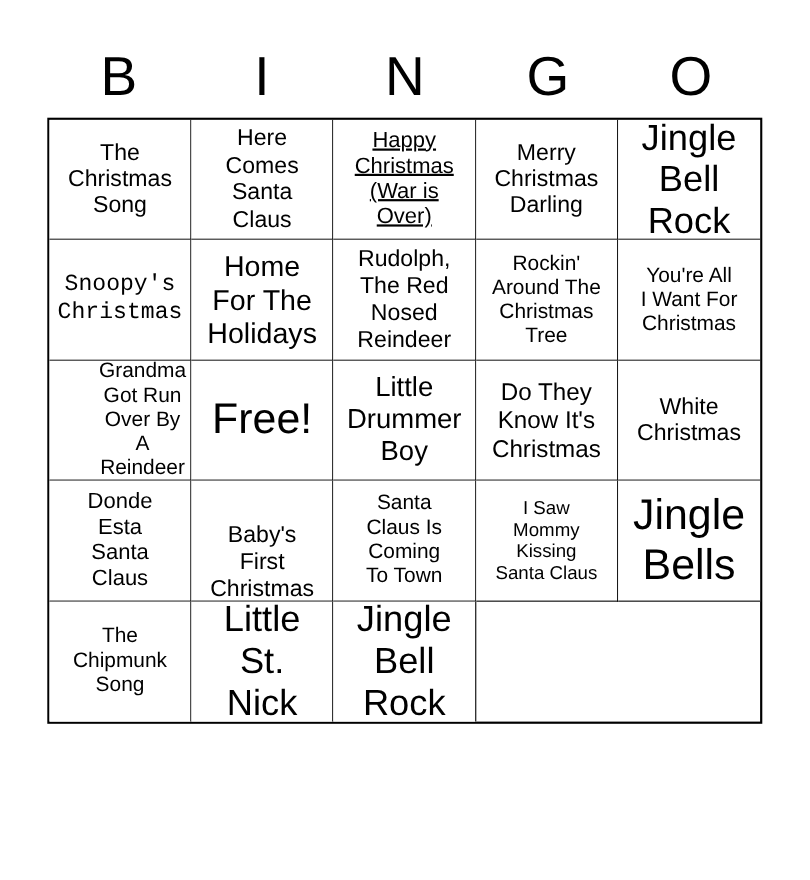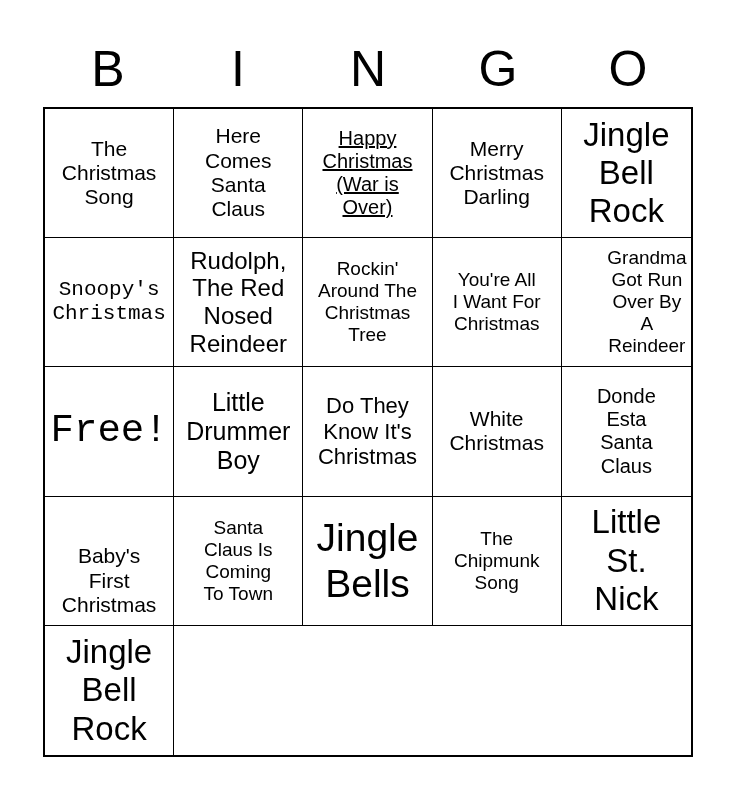--- a/index.html
+++ b/index.html
@@ -28,21 +28,21 @@
     text-align: center;
     font-size: 50px;
     line-height: 1;
     color: #000000;
   }
   .bingo-card {
     position: absolute;
     left: 43px;
     top: 107px;
     width: 650px;
-    height: 650px;
+    height: 551px;
     box-sizing: border-box;
     border: 2px solid #000000;
     display: grid;
     grid-template-columns: repeat(5, 1fr);
     grid-template-rows: repeat(5, 1fr);
     background: #ffffff;
   }
   .bingo-cell {
     box-sizing: border-box;
     border-right: 1.5px solid #000000;
@@ -104,21 +104,26 @@
         <span class="cell-text" style="font-size: 33px;">Jingle
 Bell
 Rock</span>
       </div>
 
     <div class="bingo-cell">
         <span class="cell-text" style="font-size: 21px; font-family: Liberation Mono, monospace;">Snoopy's
 Christmas</span>
       </div>
     <div class="bingo-cell">
-        <span class="cell-text" style="font-size: 24px;">Rudolph,
+        <span class="cell-text" style="font-size: 26px;">Home
+For The
+Holidays</span>
+      </div>
+    <div class="bingo-cell">
+        <span class="cell-text" style="font-size: 21px;">Rudolph,
 The Red
 Nosed
 Reindeer</span>
       </div>
     <div class="bingo-cell">
         <span class="cell-text" style="font-size: 19px;">Rockin'
 Around The
 Christmas
 Tree</span>
       </div>
@@ -128,21 +133,21 @@
 I Want For
 Christmas</span>
       </div>
     <div class="bingo-cell">
         <span class="cell-text" style="font-size: 19px; margin-left: 41px;">Grandma
 Got Run
 Over By A
 Reindeer</span>
       </div>
     <div class="bingo-cell">
-        <span class="cell-text" style="font-size: 39px; font-family: Liberation Mono, monospace;">Free!</span>
+        <span class="cell-text" style="font-size: 39px;">Free!</span>
       </div>
     <div class="bingo-cell">
         <span class="cell-text" style="font-size: 25px;">Little
 Drummer
 Boy</span>
       </div>
     <div class="bingo-cell">
         <span class="cell-text" style="font-size: 22px;">Do They
 Know It's
 Christmas</span>
@@ -164,20 +169,26 @@
 Christmas</span>
       </div>
     <div class="bingo-cell">
         <span class="cell-text" style="font-size: 19px;">Santa
 Claus Is
 Coming
 To Town</span>
       </div>
 
     <div class="bingo-cell">
+        <span class="cell-text" style="font-size: 17px;">I Saw
+Mommy
+Kissing
+Santa Claus</span>
+      </div>
+    <div class="bingo-cell">
         <span class="cell-text" style="font-size: 39px;">Jingle
 Bells</span>
       </div>
     <div class="bingo-cell">
         <span class="cell-text" style="font-size: 19px;">The
 Chipmunk
 Song</span>
       </div>
     <div class="bingo-cell">
         <span class="cell-text" style="font-size: 33px;">Little

